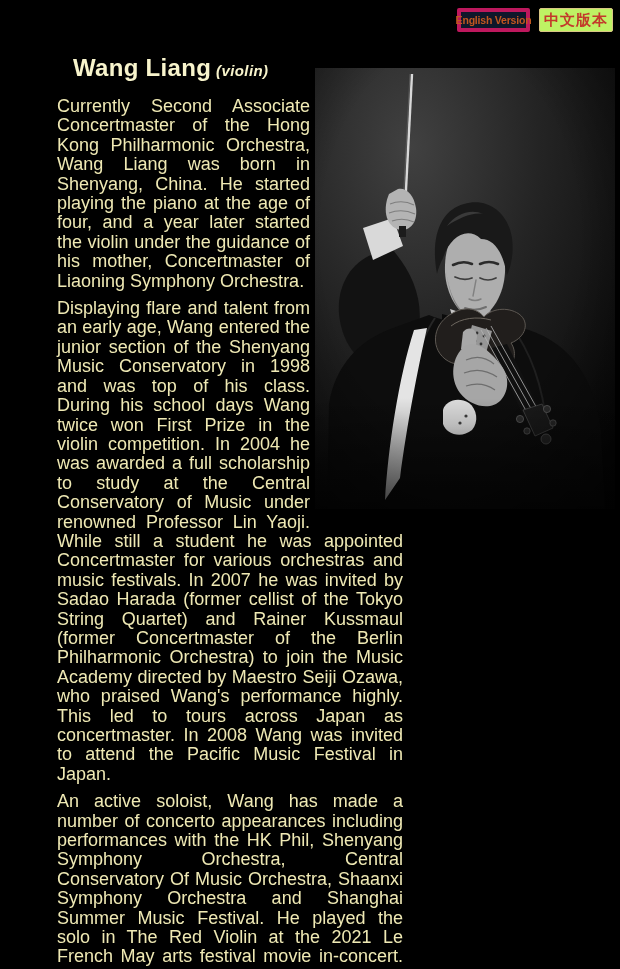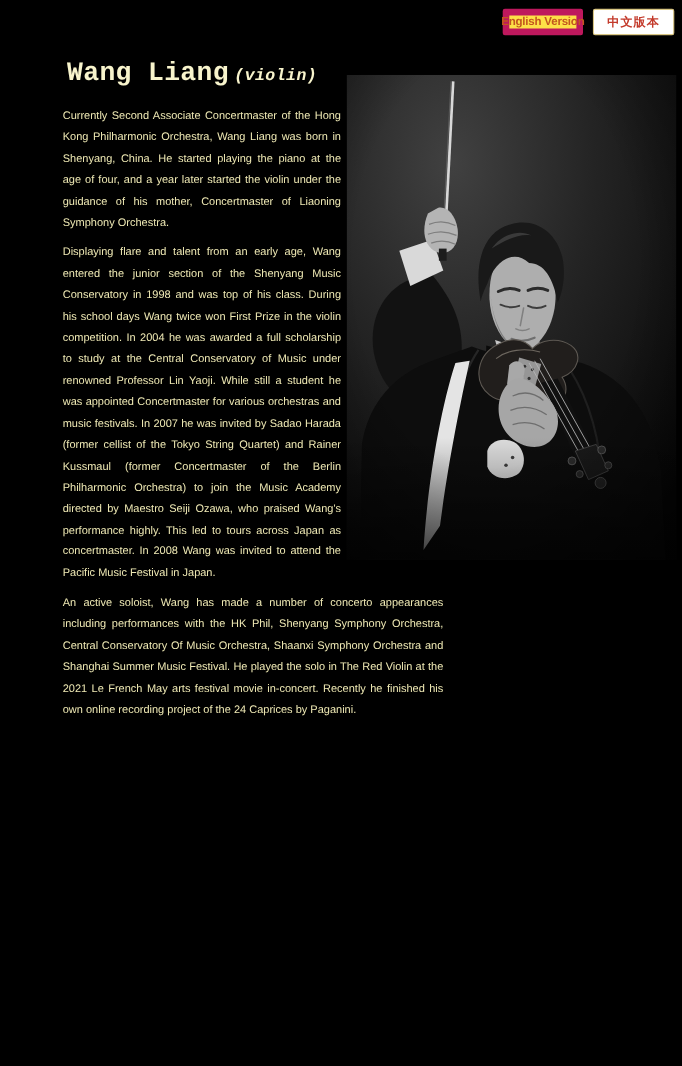--- a/index.html
+++ b/index.html
@@ -9,42 +9,42 @@
     font-family:"Liberation Sans", sans-serif;
   }
 
   
   .lang-bar { position:absolute; top:8px; right:7px; display:flex; gap:9px; }
   .lang-btn {
     box-sizing:border-box; height:24px; display:flex; align-items:center; justify-content:center;
     border-radius:2px; cursor:pointer; padding:0 4px; white-space:nowrap;
   }
   .lang-btn.en {
-    width:73px; background:#fde047; color:#c2571f;
-    border:6px solid #be185d; font-size:10.5px; font-weight:bold; letter-spacing:-0.2px;
+    width:73px; background:#0f172a; color:#c2571f;
+    border:4px solid #be185d; font-size:10.5px; font-weight:bold; letter-spacing:-0.2px;
   }
   .lang-btn.zh {
-    width:74px; background:#ffffff; color:#c33a2b;
-    border:1px solid #d9c684; font-size:11px; font-weight:bold; letter-spacing:1px;
+    width:74px; background:#bef264; color:#c33a2b;
+    border:1px solid #d9c684; font-size:15px; font-weight:bold; letter-spacing:1px;
   }
 
   
   .content { position:absolute; left:57px; top:54px; width:346px; }
   h1.title {
-    margin:0 0 12px 4px; color:#f8f4cc;
-    font-family:Liberation Mono, monospace; font-weight:bold;
+    margin:0 0 12px 16px; color:#f8f4cc;
+    font-family:Liberation Sans, sans-serif; font-weight:bold;
     font-size:24px; line-height:28px; letter-spacing:0.3px;
   }
   h1.title .instr {
     font-size:15px; font-style:italic; font-weight:bold; margin-left:5px; letter-spacing:0.4px;
   }
   .text-flow { width:346px; }
   .float-spacer { float:right; width:93px; height:422px; }
   p.bio {
-    color:#efe9b4; font-size:10px; line-height:19.4px;
+    color:#efe9b4; font-size:18px; line-height:19.4px;
     text-align:justify; margin:0 0 8px 0;
   }
 
   
   .photo {
     position:absolute; left:315px; top:68px; width:300px; height:441px;
     overflow:hidden;
   }
   .photo svg { display:block; }
 </style>

